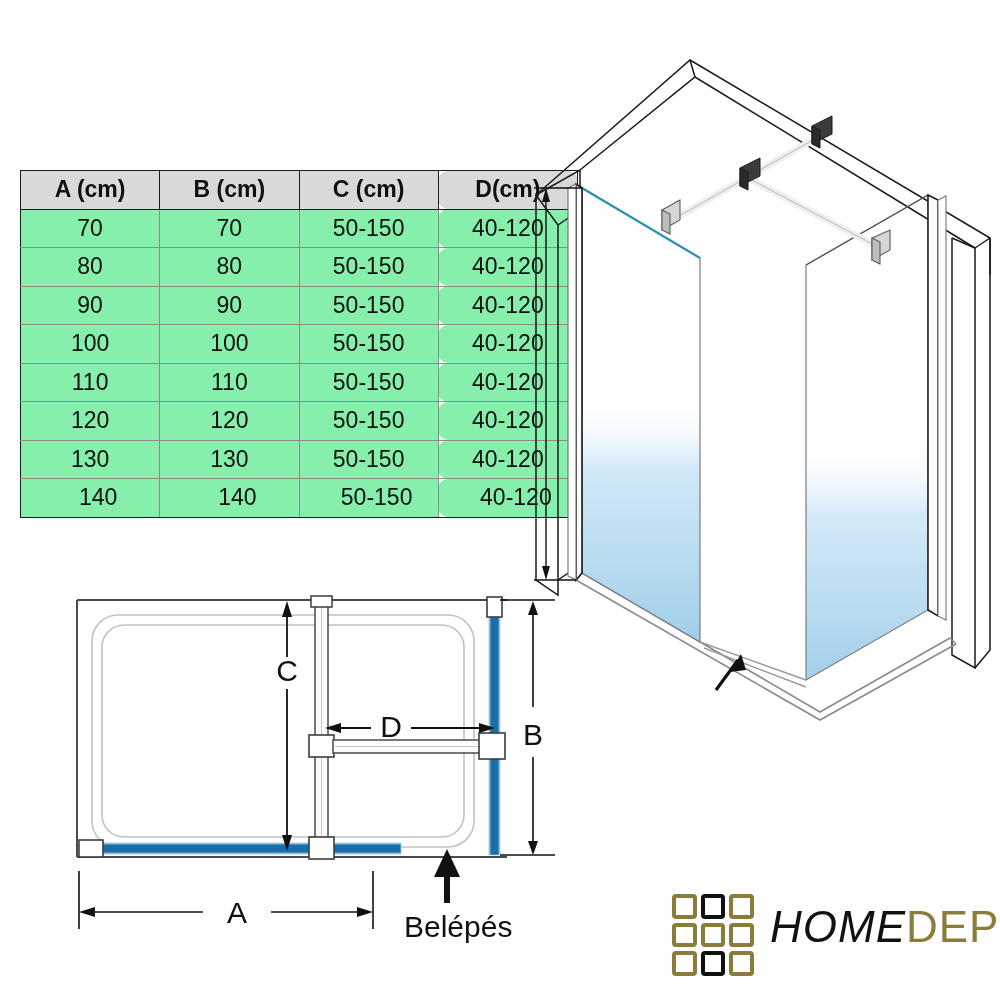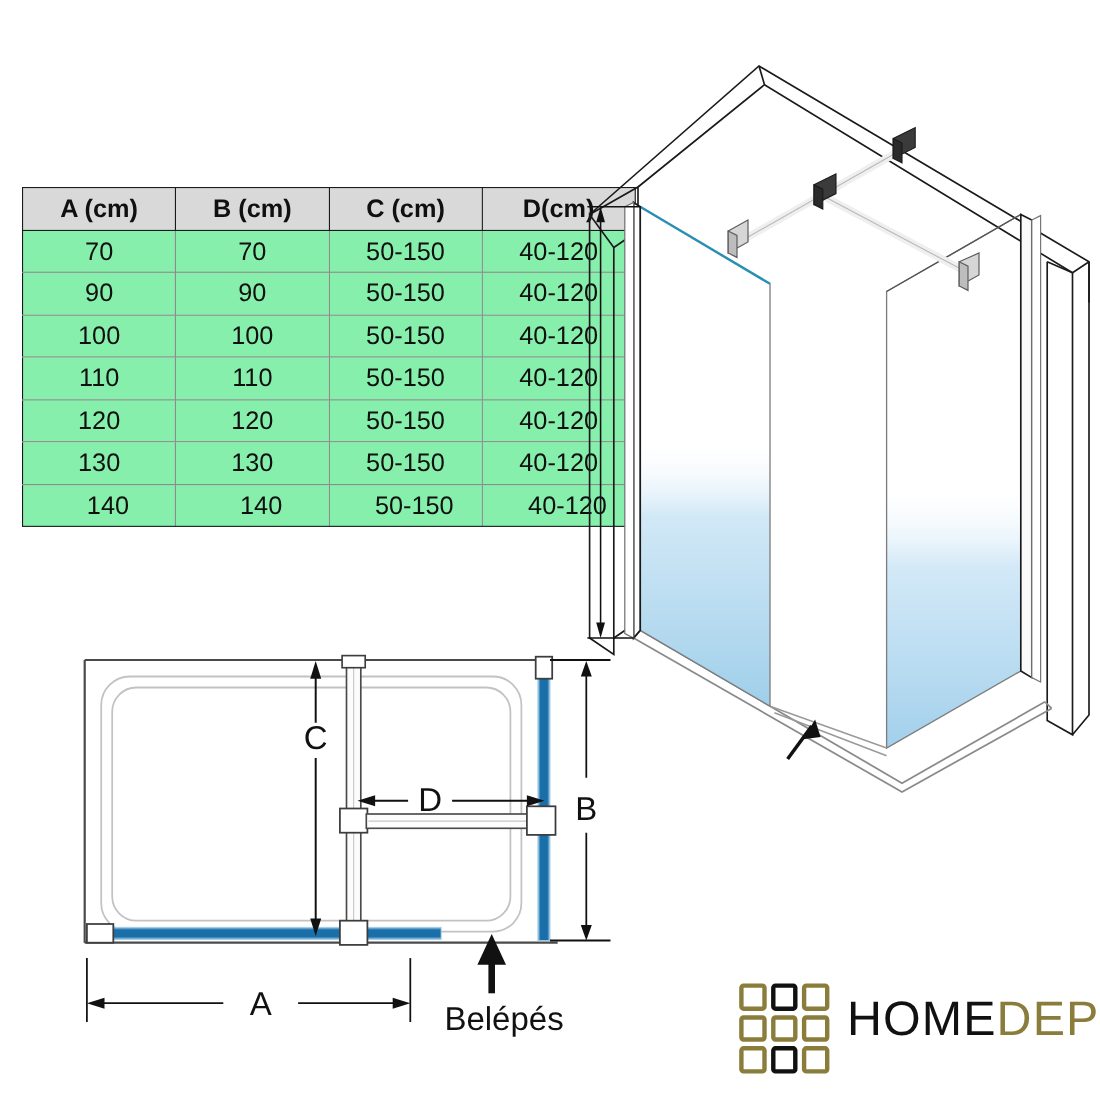--- a/index.html
+++ b/index.html
@@ -32,21 +32,21 @@
   }
   #size-table th {
     background: #d9d9d9;
     font-weight: bold;
     font-size: 23px;
     border-color: #1a1a1a;
     border-width: 1.6px;
   }
   #size-table td { font-size: 23px; background: #86efac; }
   #size-table tr td:first-child, #size-table tr th:first-child { border-left-width: 1.6px; border-left-color:#1a1a1a; }
-  #size-table tr td:last-child,  #size-table tr th:last-child  { border-right-width: 1.6px; border-right-color:#1a1a1a; }
+  #size-table tr td:last-child,  #size-table tr th:last-child  { border-right-width: 1.6px; border-right-color:#1a1a1a;border-radius:10px; }
   #size-table tbody tr:last-child td { border-bottom-width: 1.6px; border-bottom-color:#1a1a1a;padding-left:16px; }
   #size-table .colsep { border-left: 1.6px solid #1a1a1a; }
 
   
   #iso-view { position: absolute; left: 520px; top: 20px; width: 480px; height: 770px; }
   #iso-svg  { display: block; }
 
   
   #plan-view { position: absolute; left: 55px; top: 585px; width: 510px; height: 400px; }
   #plan-svg { display: block; }
@@ -75,41 +75,47 @@
     box-sizing: border-box;
   }
   .logo-cell.dark { border-color: #111111; }
   .logo-text {
     position: absolute; left: 98px; top: 14px;
     font-size: 44px;
     letter-spacing: 1px;
     white-space: nowrap;
     font-family: "Liberation Sans", sans-serif;
   }
-  .logo-home { color: #111111; }
+  .logo-home { color: #111111; font-style: italic; }
   .logo-depo { color: #8a7c3a; }
 </style>
 </head>
 <body>
 
 <div class="stage">
 
   <table id="size-table">
     <thead>
       <tr>
         <th>A (cm)</th>
         <th class="colsep">B (cm)</th>
         <th class="colsep">C (cm)</th>
         <th class="colsep">D(cm)</th>
       </tr>
     </thead>
     <tbody>
       <tr>
         <td>70</td>
         <td class="colsep">70</td>
+        <td class="colsep">50-150</td>
+        <td class="colsep">40-120</td>
+      </tr>
+      <tr>
+        <td>80</td>
+        <td class="colsep">80</td>
         <td class="colsep">50-150</td>
         <td class="colsep">40-120</td>
       </tr>
       <tr>
         <td>90</td>
         <td class="colsep">90</td>
         <td class="colsep">50-150</td>
         <td class="colsep">40-120</td>
       </tr>
       <tr>

